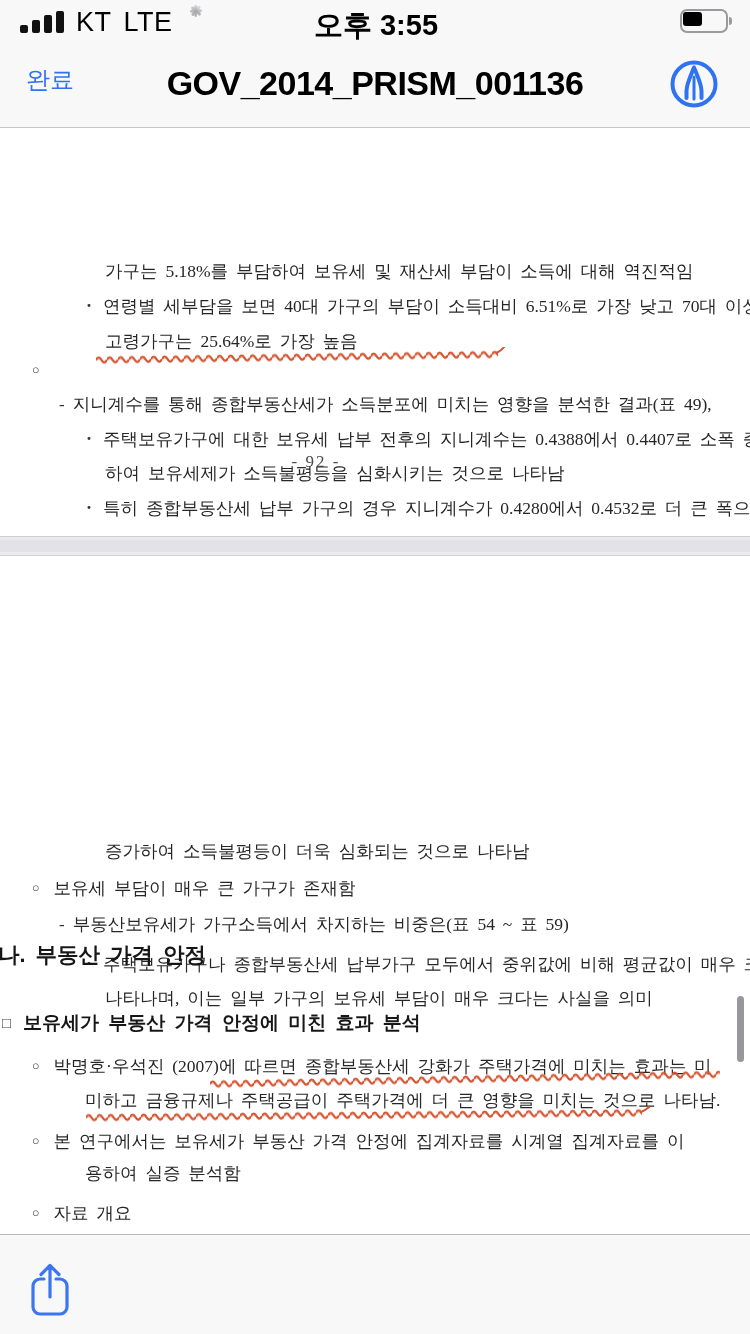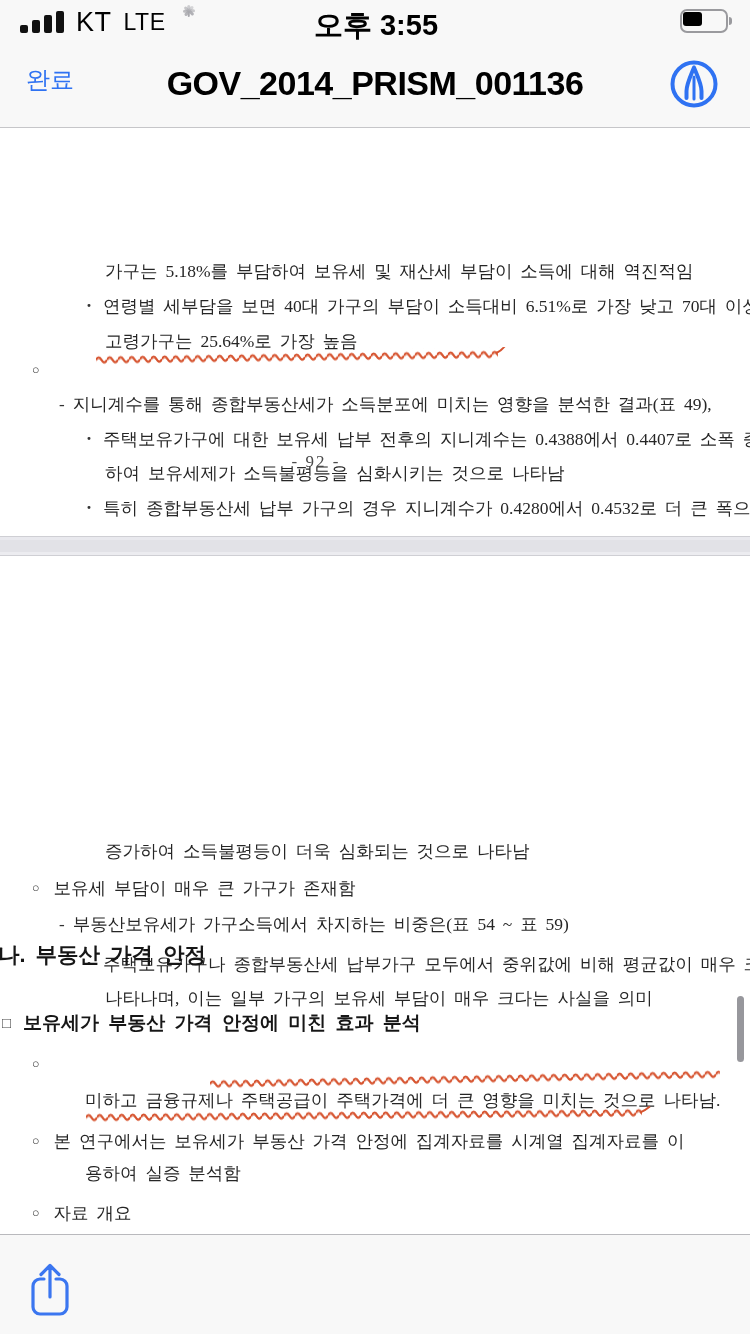--- a/index.html
+++ b/index.html
@@ -14,21 +14,21 @@
   
   .status-bar{
     position:absolute;left:0;top:0;width:750px;height:44px;
     background:#f8f8f8;
   }
   .sb-left{position:absolute;left:20px;top:8px;height:28px;display:flex;align-items:center;gap:12px;}
   .signal{display:flex;align-items:flex-end;gap:4px;height:22px;}
   .signal .bar{width:8px;background:#111;border-radius:2px;}
   .signal .b1{height:8px;}.signal .b2{height:13px;}.signal .b3{height:18px;}.signal .b4{height:22px;}
   .carrier{font-size:27px;color:#000;letter-spacing:0.5px;}
-  .network{font-size:23px;color:#000;letter-spacing:0.5px;}
+  .network{font-size:27px;color:#000;letter-spacing:0.5px;}
   .spinner{width:22px;height:22px;position:relative;}
   .spinner i{position:absolute;left:50%;top:50%;width:2.5px;height:6px;background:#a9a9ae;border-radius:2px;
     transform-origin:1.25px 0;}
   .sb-time{
     position:absolute;left:2px;right:0;top:6px;text-align:center;
     font-size:29px;font-weight:700;color:#000;
   }
   .battery{position:absolute;right:12px;top:9px;width:58px;height:24px;}
   .batt-body{position:absolute;left:0;top:0;width:48px;height:24px;border:2px solid #9a9a9e;border-radius:7px;box-sizing:border-box;}
   .batt-fill{position:absolute;left:3px;top:3px;width:19px;height:14px;background:#000;border-radius:3px;}
@@ -219,20 +219,21 @@
 
       <div class="h-section" style="left:-2px;top:812px">나. 부동산 가격 안정</div>
 
       <div class="h-sub" style="left:2px;top:882px">
         <span class="blt-square">□</span>
         <span>보유세가 부동산 가격 안정에 미친 효과 분석</span>
       </div>
 
       <div class="dline" style="left:32px;top:926px">
         <span class="blt blt-circle">○</span>
+        <span>박명호·우석진 (2007)에 따르면 종합부동산세 강화가 주택가격에 미치는 효과는 미</span>
         </div>
       <div class="dline" style="left:85px;top:960px">
         <span>미하고 금융규제나 주택공급이 주택가격에 더 큰 영향을 미치는 것으로 나타남.</span>
         </div>
       <div class="dline" style="left:32px;top:1001px">
         <span class="blt blt-circle">○</span>
         <span>본 연구에서는 보유세가 부동산 가격 안정에 집계자료를 시계열 집계자료를 이</span>
         </div>
       <div class="dline" style="left:85px;top:1033px">
         <span>용하여 실증 분석함</span>

